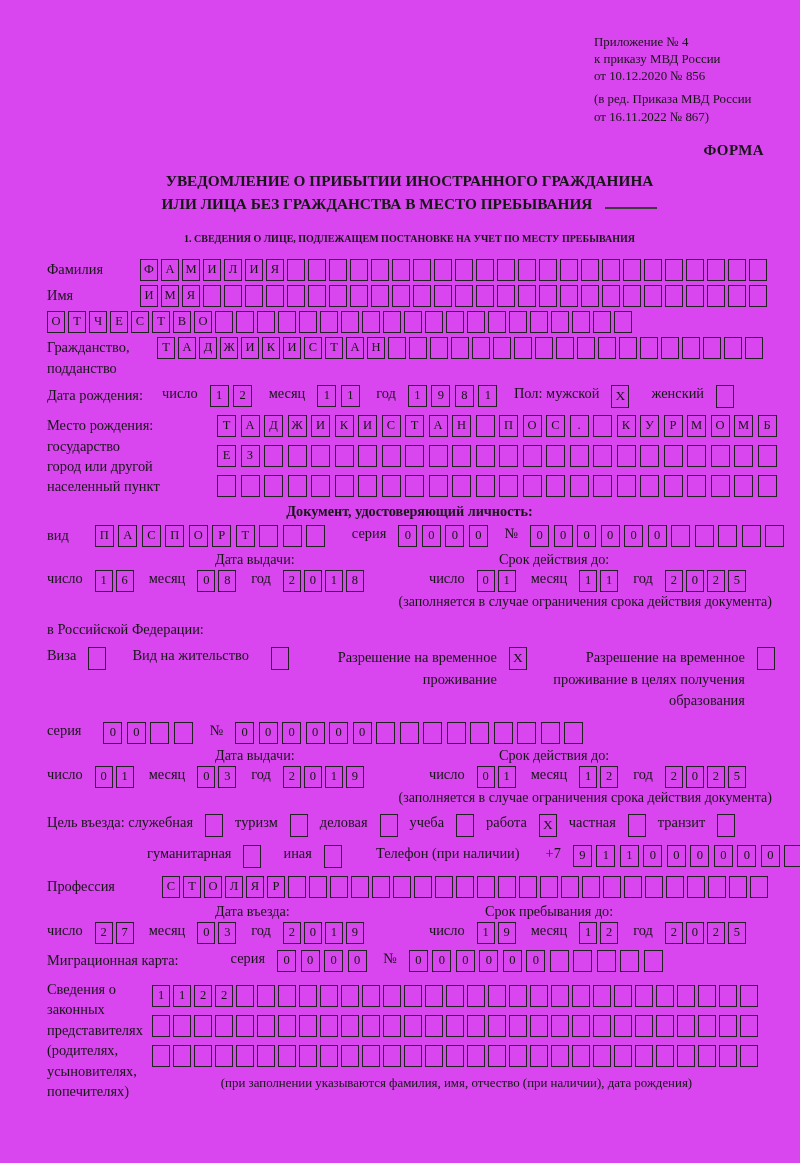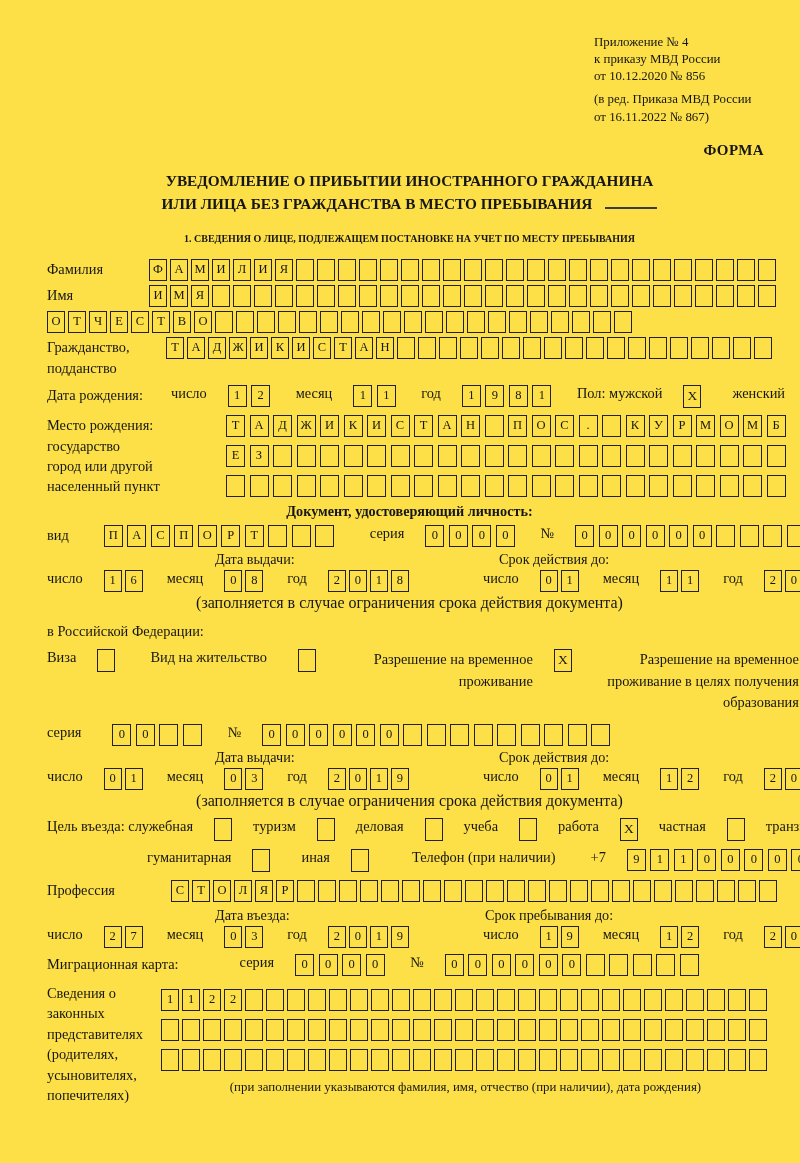--- a/index.html
+++ b/index.html
@@ -1,43 +1,43 @@
 <!DOCTYPE html>
 <html><head>
 <meta charset="utf-8">
 <style>
   html,body{margin:0;padding:0;background:#ffffff;}
   body{font-family:"Liberation Serif","DejaVu Serif",serif;color:#161616;}
-  .page{width:800px;height:1163px;box-sizing:border-box;background:#fde047;padding:34px 28px 0 47px;overflow:hidden;position:relative;}
+  .page{width:800px;height:1163px;box-sizing:border-box;background:#d946ef;padding:34px 28px 0 47px;overflow:hidden;position:relative;}
 
   .ref{margin-left:auto;width:178px;font-size:12.9px;line-height:1.33;}
   .ref .gap{margin-top:6px;}
   .forma{text-align:right;padding-right:8px;font-weight:bold;font-size:15px;margin-top:16px;letter-spacing:.4px;}
   .title{text-align:center;font-weight:bold;font-size:15.3px;line-height:1.55;margin-top:10px;}
   .uline{display:inline-block;width:52px;border-bottom:2.4px solid #3c3c3c;height:.95em;margin-left:13px;vertical-align:baseline;}
   .sech{font-weight:bold;font-size:10px;text-align:center;margin-top:17px;margin-bottom:15px;white-space:nowrap;}
 
-  .frow{display:flex;align-items:flex-start;gap:21px;margin-bottom:4px;}
+  .frow{display:flex;align-items:flex-start;gap:12px;margin-bottom:4px;}
   .lbl{font-size:14.4px;line-height:1.42;flex-shrink:0;}
   .sub{font-size:14.4px;flex-shrink:0;}
   .w81{width:81px;}.w98{width:98px;}.w128{width:128px;}.w158{width:158px;}.w103{width:103px;}.w93{width:93px;}
   .cells{white-space:nowrap;}
   .cell{display:inline-block;box-sizing:border-box;width:18px;height:22px;border:1.7px solid #222;margin-right:3px;text-align:center;font-size:12.5px;line-height:18.5px;vertical-align:top;}
   .wide .cell{width:19px;margin-right:4.5px;}
   .cb{display:inline-block;box-sizing:border-box;width:18px;height:23px;border:1.8px solid #222;text-align:center;font-size:13.5px;line-height:19.5px;flex-shrink:0;}
   .mb8{margin-bottom:8px;}
   .ml10{margin-left:10px;}.ml14{margin-left:14px;}.ml40{margin-left:40px;}
   .mlBig{margin-left:50px;}
 
   .dochead{font-weight:bold;font-size:14.2px;text-align:center;margin:6px 0 5px;}
   .dhead{position:relative;height:19px;font-size:14.2px;margin-top:3px;}
   .dh1{position:absolute;left:168px;}
   .dh2{position:absolute;left:452px;}
   .dh2b{position:absolute;left:438px;}
-  .note-r{text-align:center;font-size:16px;margin:0 0 8px;}
+  .note-r{text-align:right;font-size:14px;margin:0 0 8px;}
   .plain{font-size:14.4px;line-height:1.6;}
   .optlbl{text-align:right;font-size:14.4px;line-height:1.5;flex-shrink:0;}
   .w186{width:186px;}.w196{width:196px;}
   .vrow{margin-top:6px;margin-bottom:10px;}
   .repnote{font-size:12.9px;margin-top:9px;text-align:center;}
   .mt6{margin-top:6px;}
 </style>
 </head>
 <body>
 

